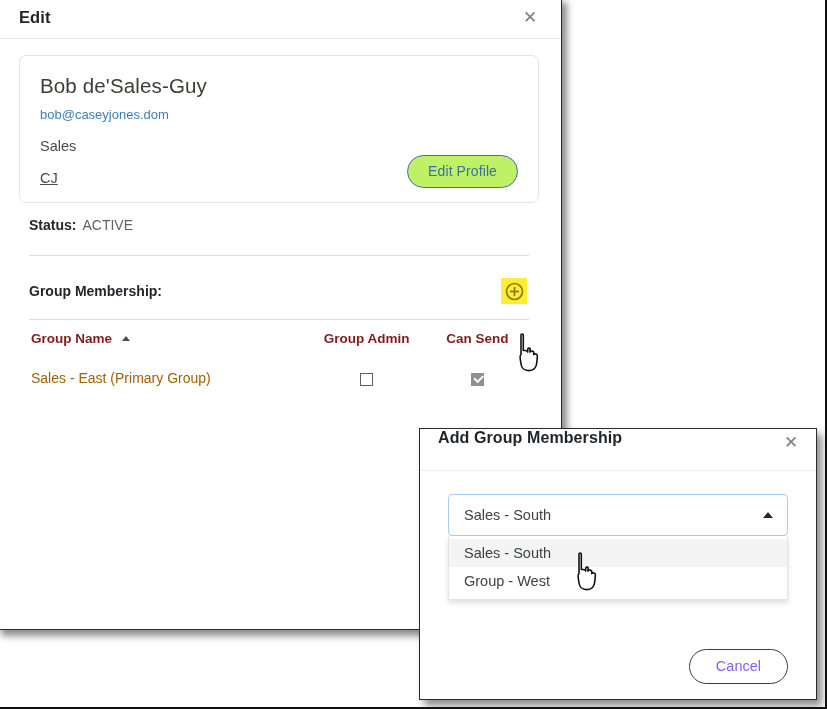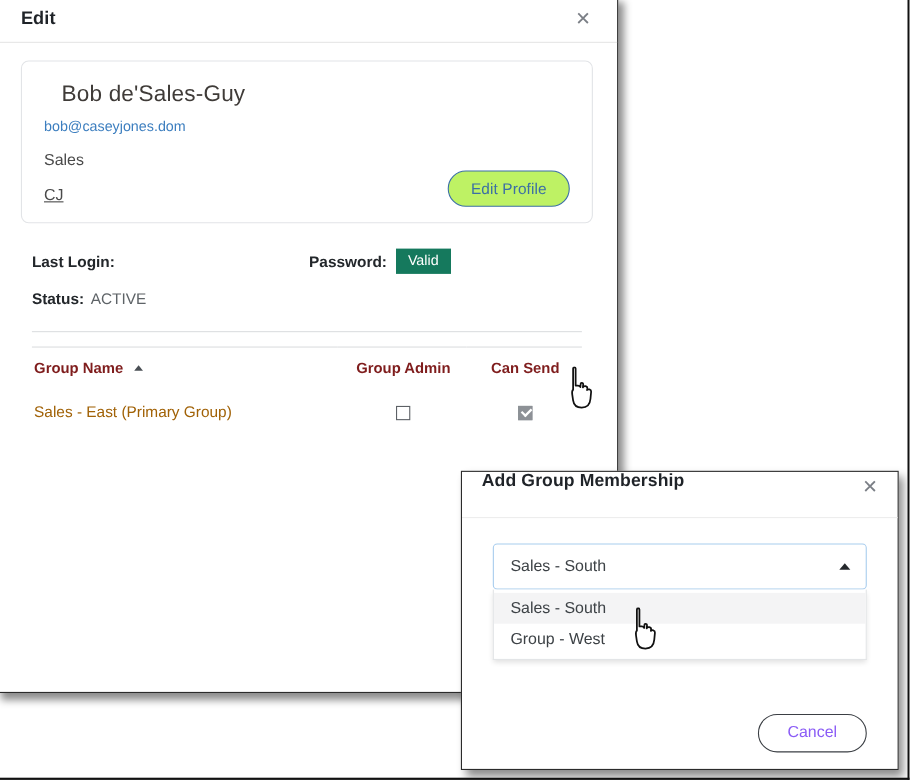--- a/index.html
+++ b/index.html
@@ -72,21 +72,21 @@
     border: 1px solid #e2e4e7;
     border-radius: 7px;
     padding: 18px 20px 16px 20px;
     position: relative;
     min-height: 134px;
   }
   .user-name {
     font-size: 20.5px;
     color: #3f3b38;
     font-weight: normal;
-    margin: 0 0 9px 16px;
+    margin: 0 0 9px 0;
     letter-spacing: .15px;
   }
   .user-email {
     font-size: 13px;
     color: #3c7ebf;
     margin-bottom: 16px;
     cursor: pointer;
   }
   .user-dept {
     font-size: 14.5px;
@@ -359,33 +359,38 @@
     <div class="dlg-body">
 
       <div class="user-card">
         <div class="user-name">Bob de'Sales-Guy</div>
         <div class="user-email">bob@caseyjones.dom</div>
         <div class="user-dept">Sales</div>
         <div class="user-org">CJ</div>
         <button class="edit-profile-btn">Edit Profile</button>
       </div>
 
-      <div class="stat-row">
-        <span class="stat-label wide">Last Login:</span>
-        <span class="stat-label">Password:</span>
-        <span class="badge-valid">Valid</span>
-      </div>
 
       <div class="stat-row tight">
         <span class="stat-label">Status:</span>
         <span class="stat-value">ACTIVE</span>
       </div>
 
       <div class="hr"></div>
 
+      <div class="gm-row">
+        <span class="gm-label">Group Membership:</span>
+        <span class="add-hl">
+          <svg width="19" height="19" viewBox="0 0 19 19">
+            <circle cx="9.5" cy="9.5" r="8" fill="none" stroke="#8a7a0a" stroke-width="1.7"></circle>
+            <line x1="9.5" y1="5" x2="9.5" y2="14" stroke="#8a7a0a" stroke-width="1.7"></line>
+            <line x1="5" y1="9.5" x2="14" y2="9.5" stroke="#8a7a0a" stroke-width="1.7"></line>
+          </svg>
+        </span>
+      </div>
 
       <table class="gm-table">
         <thead>
           <tr>
             <th class="col-name">
               <span>Group Name</span>
               <span class="sort-caret"></span>
             </th>
             <th class="col-admin c">Group Admin</th>
             <th class="col-send c">Can Send</th>

